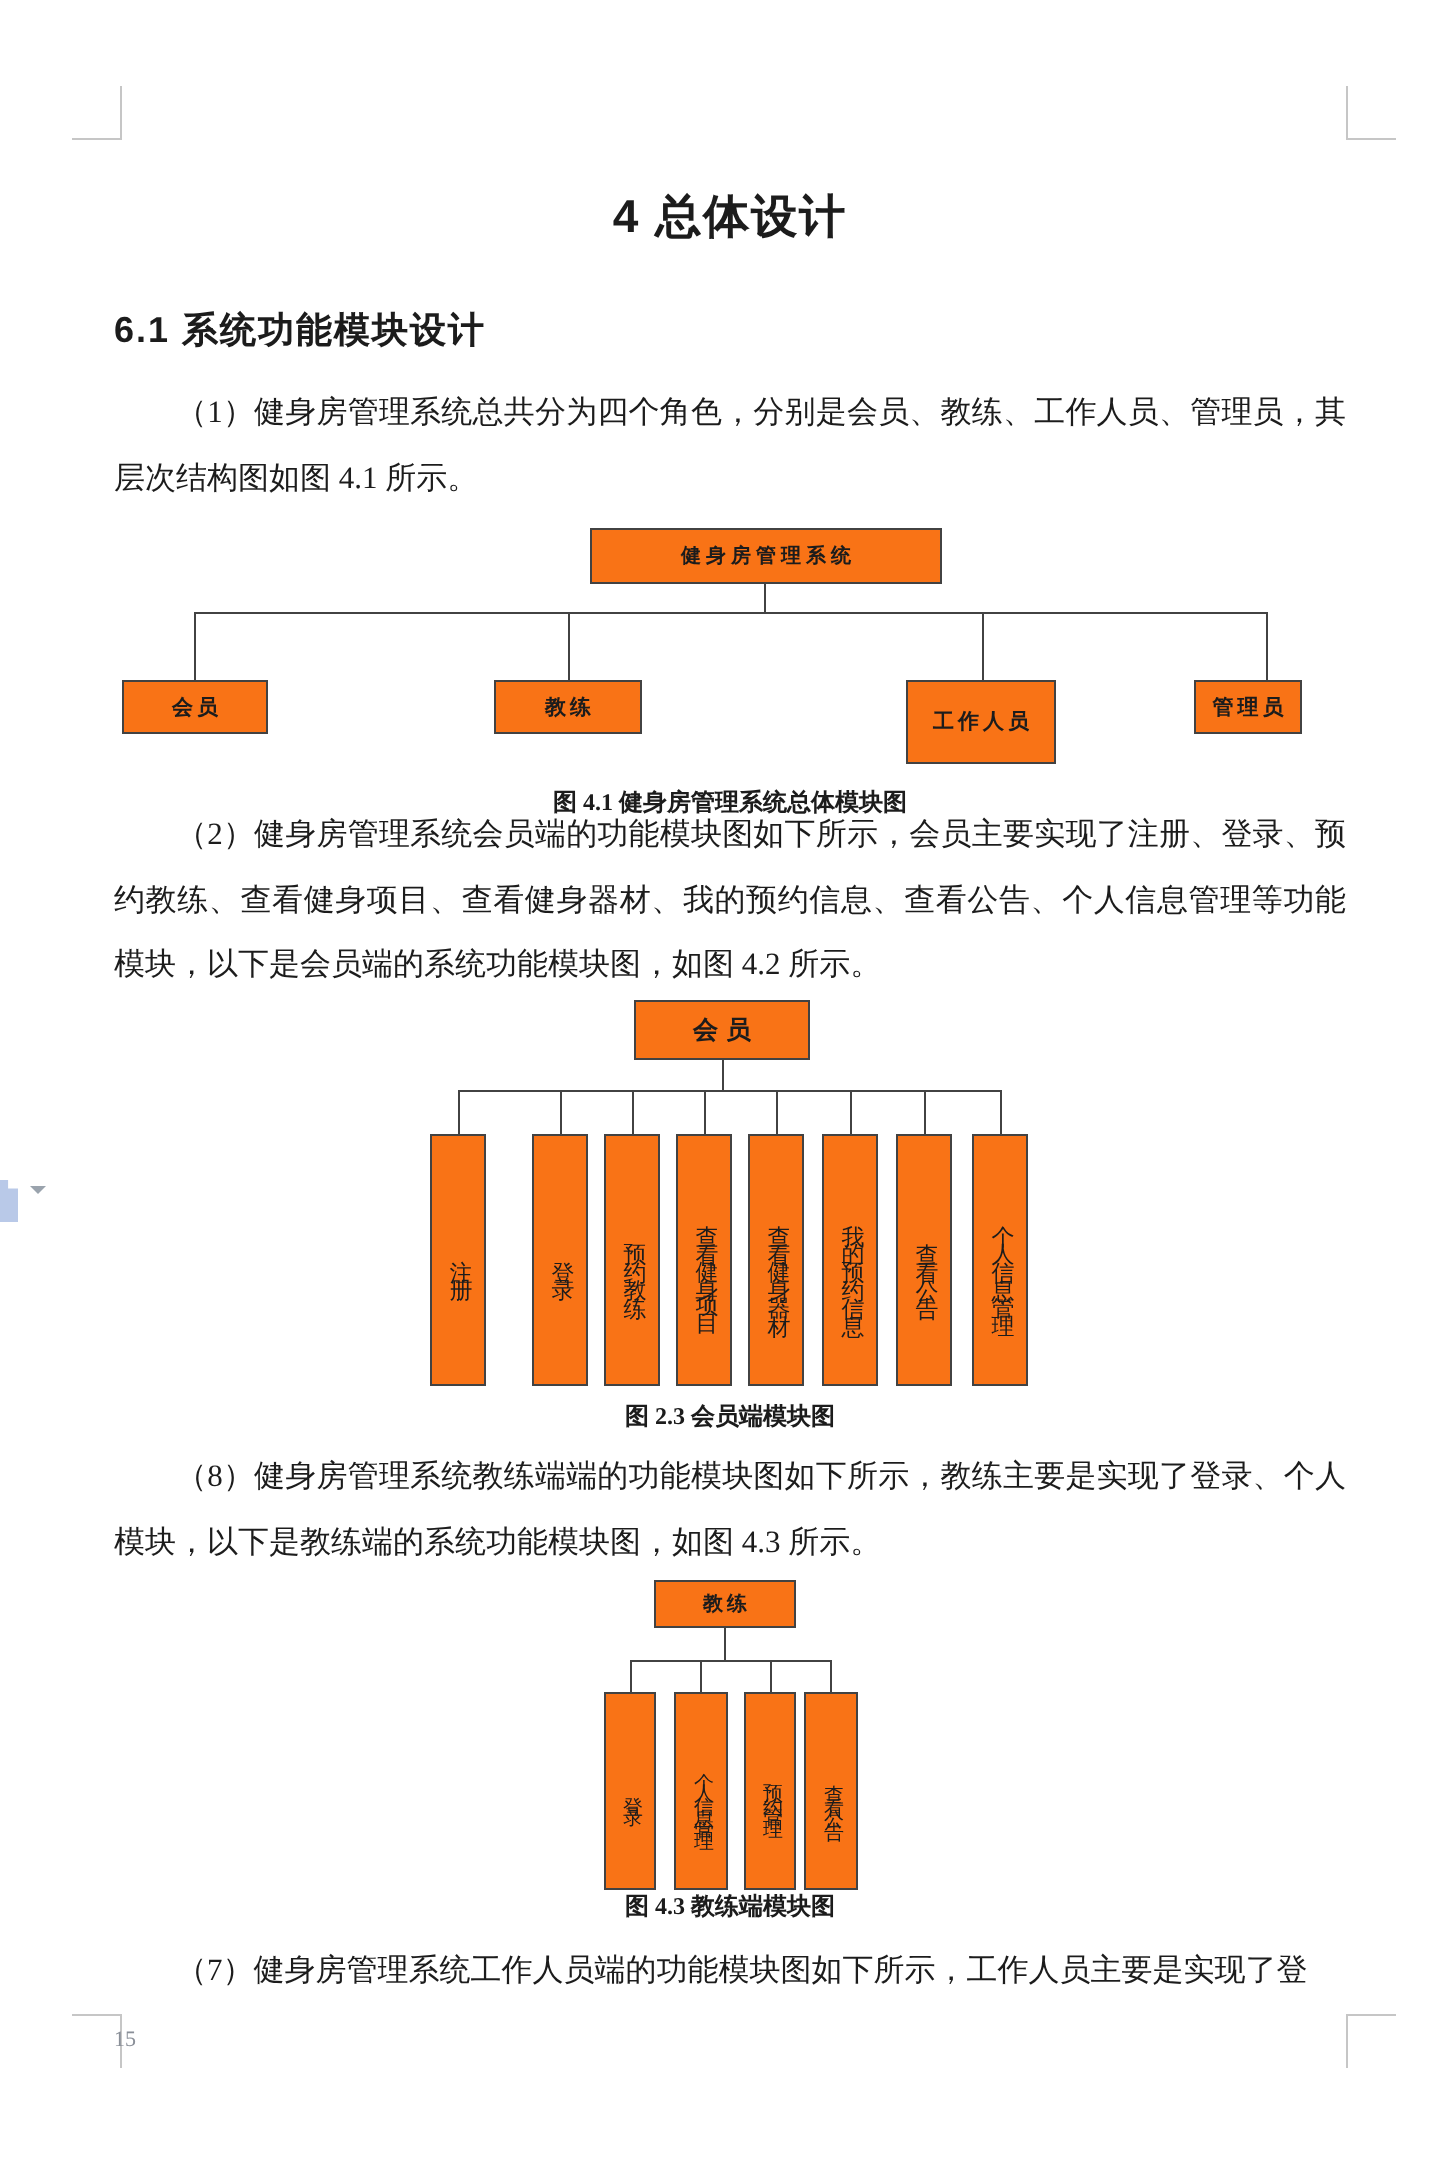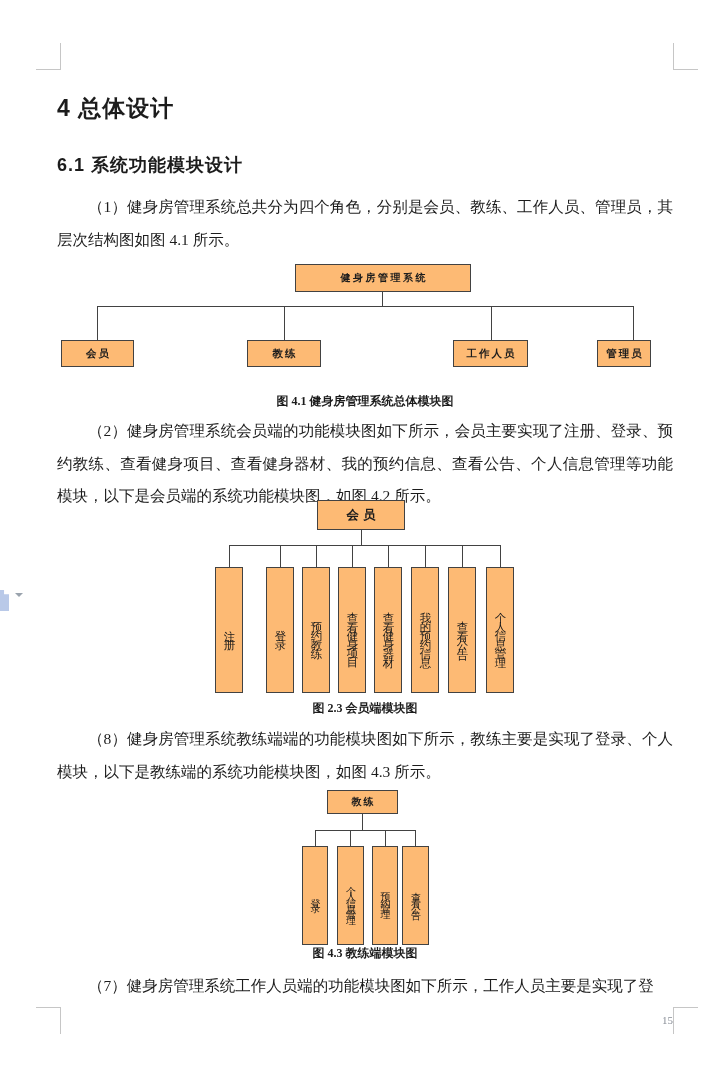--- a/index.html
+++ b/index.html
@@ -7,41 +7,41 @@
     width:715px;height:1080px;position:relative;background:#ffffff;
     font-family:"Liberation Serif","DejaVu Serif",serif;color:#1c1c1c;overflow:hidden;
   }
   
   .crop{position:absolute;width:24px;height:26px;border:0 solid #c6c6c6}
   .crop.tl{left:36px;top:43px;border-right-width:1px;border-bottom-width:1px}
   .crop.tr{left:673px;top:43px;border-left-width:1px;border-bottom-width:1px}
   .crop.bl{left:36px;top:1007px;border-right-width:1px;border-top-width:1px}
   .crop.br{left:673px;top:1007px;border-left-width:1px;border-top-width:1px}
 
-  .title{position:absolute;left:57px;width:616px;top:93px;text-align:left;
+  .title{position:absolute;left:57px;width:616px;top:93px;text-align:center;
     font-family:"Liberation Sans","DejaVu Sans",sans-serif;font-weight:700;font-size:23px;line-height:30px;letter-spacing:1px}
   .h2{position:absolute;left:57px;top:152px;
     font-family:"Liberation Sans","DejaVu Sans",sans-serif;font-weight:700;font-size:18px;line-height:26px;letter-spacing:1px}
   .bodyp{position:absolute;left:57px;width:616px;margin:0;font-size:15.5px;line-height:32.5px;
     text-align:justify;text-indent:31px}
   .caption{position:absolute;left:57px;width:616px;text-align:center;font-size:12px;font-weight:700;line-height:15px}
 
-  .box{position:absolute;box-sizing:border-box;border:1.4px solid #424242;background:#fdba74;
+  .box{position:absolute;box-sizing:border-box;border:1.4px solid #424242;background:#f97316;
     display:flex;align-items:center;justify-content:center}
   .line{position:absolute;background:#424242}
   .vtext{writing-mode:vertical-lr;text-orientation:upright;display:block}
 
   .f1root{font-size:10px;font-weight:700;letter-spacing:2.5px;text-indent:2.5px}
   .f1child{font-size:10.5px;font-weight:700;letter-spacing:2px;text-indent:2px}
   .f2root{font-size:12.5px;font-weight:700;letter-spacing:4px;text-indent:4px}
   .f2child .vtext{font-size:11.5px;letter-spacing:9px}
   .f3root{font-size:10px;font-weight:700;letter-spacing:2px;text-indent:2px}
   .f3child .vtext{font-size:10px;letter-spacing:6px}
 
-  .pagenum{position:absolute;left:57px;width:616px;top:1013px;text-align:right;
+  .pagenum{position:absolute;left:57px;width:616px;top:1013px;text-align:left;
     font-size:11px;color:#8a8f98;line-height:14px}
 
   .marker{position:absolute;left:0;top:590px;width:9px;height:21px;background:#b9c9e8;
     clip-path:polygon(0 0,45% 0,45% 20%,100% 20%,100% 100%,0 100%)}
   .marrow{position:absolute;left:15px;top:593px;width:0;height:0;
     border-left:4px solid transparent;border-right:4px solid transparent;border-top:4px solid #9aa3ad}
 </style>
 </head>
 <body>
 
@@ -63,26 +63,26 @@
   <div>
     <div class="box f1root" style="left:295px;top:264px;width:176px;height:28px">健身房管理系统</div>
     <div class="line" style="left:382px;top:292px;width:1px;height:14px"></div>
     <div class="line" style="left:97px;top:306px;width:537px;height:1px"></div>
     <div class="line" style="left:97px;top:306px;width:1px;height:34px"></div>
     <div class="line" style="left:284px;top:306px;width:1px;height:34px"></div>
     <div class="line" style="left:491px;top:306px;width:1px;height:34px"></div>
     <div class="line" style="left:633px;top:306px;width:1px;height:34px"></div>
     <div class="box f1child" style="left:61px;top:340px;width:73px;height:27px">会员</div>
     <div class="box f1child" style="left:247px;top:340px;width:74px;height:27px">教练</div>
-    <div class="box f1child" style="left:453px;top:340px;width:75px;height:27px">工作人员</div>
+    <div class="box f1child" style="left:453px;top:340px;width:75px;height:42px">工作人员</div>
     <div class="box f1child" style="left:597px;top:340px;width:54px;height:27px">管理员</div>
   </div>
   <div class="caption" style="top:394px">图 4.1 健身房管理系统总体模块图</div>
 
-  <p class="bodyp" style="top:415px">（2）健身房管理系统会员端的功能模块图如下所示，会员主要实现了注册、登录、预约教练、查看健身项目、查看健身器材、我的预约信息、查看公告、个人信息管理等功能模块，以下是会员端的系统功能模块图，如图 4.2 所示。</p>
+  <p class="bodyp" style="top:402px">（2）健身房管理系统会员端的功能模块图如下所示，会员主要实现了注册、登录、预约教练、查看健身项目、查看健身器材、我的预约信息、查看公告、个人信息管理等功能模块，以下是会员端的系统功能模块图，如图 4.2 所示。</p>
 
   <div>
     <div class="box f2root" style="left:317px;top:500px;width:88px;height:30px">会员</div>
     <div class="line" style="left:361px;top:530px;width:1px;height:15px"></div>
     <div class="line" style="left:229px;top:545px;width:271px;height:1px"></div>
     <div class="line" style="left:229px;top:545px;width:1px;height:22px"></div>
     <div class="line" style="left:280px;top:545px;width:1px;height:22px"></div>
     <div class="line" style="left:316px;top:545px;width:1px;height:22px"></div>
     <div class="line" style="left:352px;top:545px;width:1px;height:22px"></div>
     <div class="line" style="left:388px;top:545px;width:1px;height:22px"></div>

